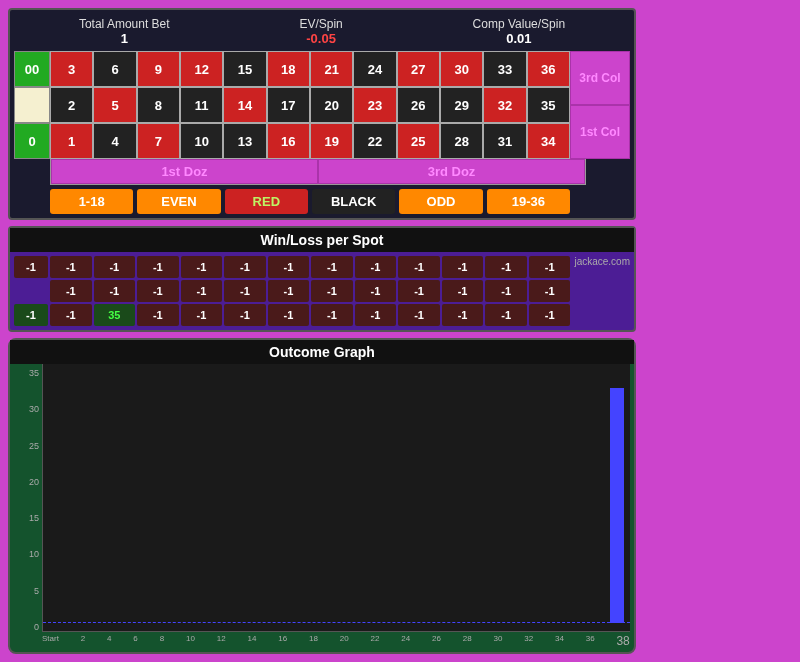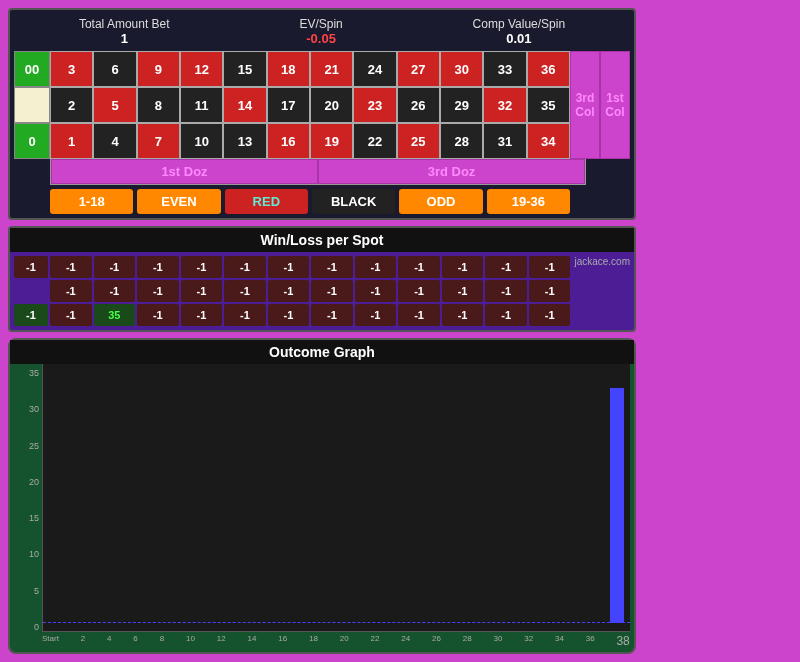--- a/index.html
+++ b/index.html
@@ -73,21 +73,21 @@
       color: white;
       border: 1px solid #aaa;
       height: 36px;
       cursor: pointer;
     }
     .num-cell.red { background: #cc2222; }
     .num-cell.black { background: #222222; }
 
     .col-labels {
       display: flex;
-      flex-direction: row;
+      flex-direction: column;
       width: 60px;
     }
     .col-label {
       display: flex;
       align-items: center;
       justify-content: center;
       font-size: 12px;
       font-weight: bold;
       color: #ff88ff;
       background: #cc44cc;
@@ -130,21 +130,21 @@
     .outside-btn {
       flex: 1;
       text-align: center;
       font-size: 13px;
       font-weight: bold;
       padding: 5px 0;
       border-radius: 3px;
       cursor: pointer;
     }
     .outside-btn.orange { background: #ff8800; color: white; }
-    .outside-btn.red-btn { background: #cc2222; color: #5eead4; }
+    .outside-btn.red-btn { background: #cc2222; color: #bef264; }
     .outside-btn.black-btn { background: #222; color: white; }
 
     
     .winloss-section {
       background: #4c1d95;
       border: 2px solid #555;
       border-radius: 4px;
     }
     .section-title {
       text-align: center;

